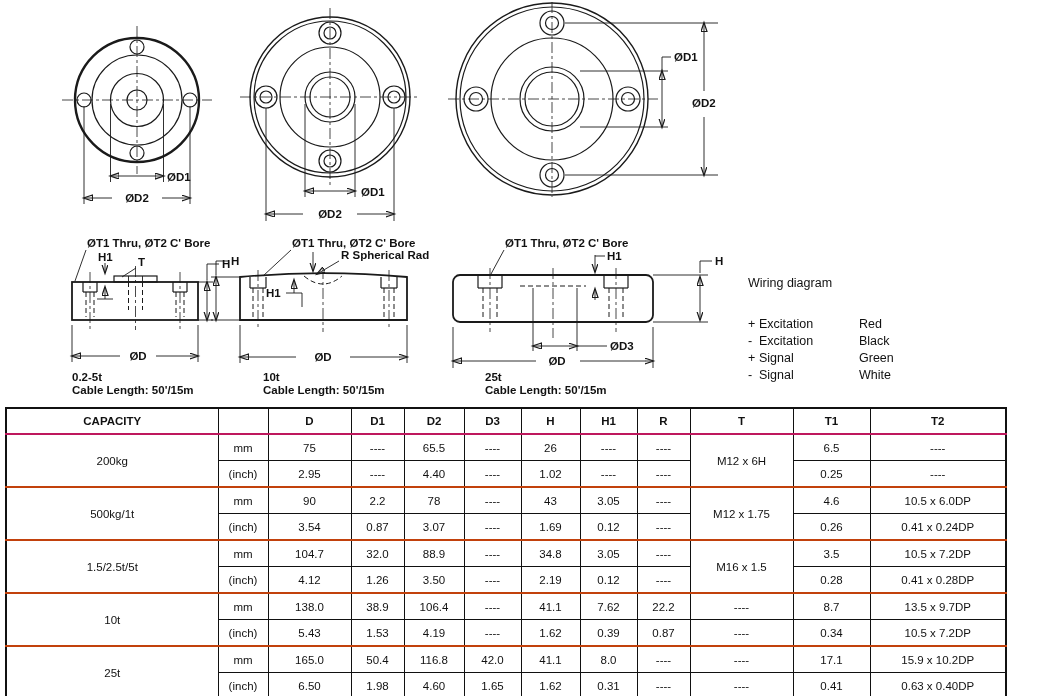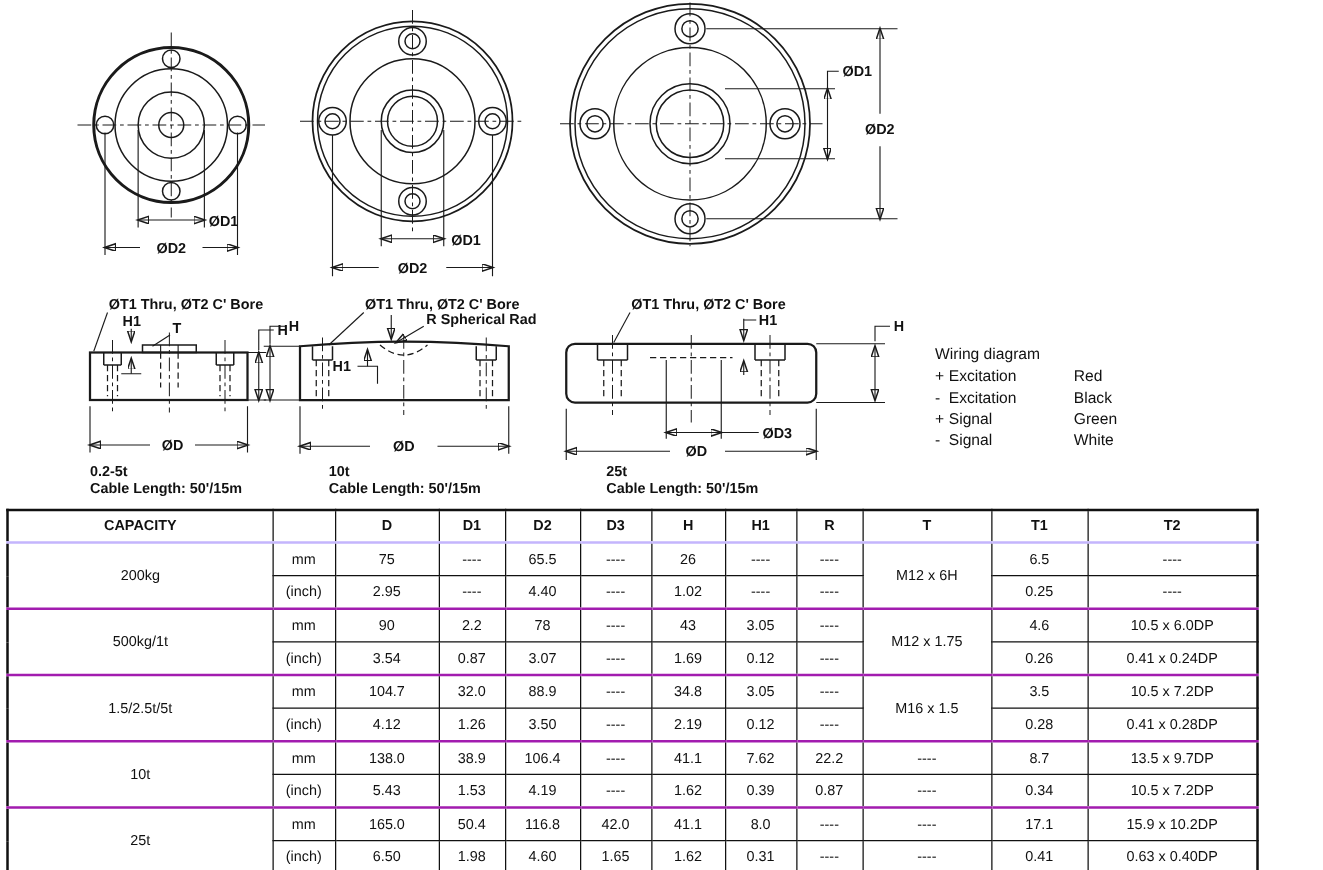--- a/index.html
+++ b/index.html
@@ -12,31 +12,31 @@
   .dwg .w14{stroke-width:1.4}
   .dwg .w18{stroke-width:1.8}
   .dwg .thin{stroke-width:0.9}
   .dwg .dim{stroke-width:0.9}
   .dwg .cl{stroke-width:0.8;stroke-dasharray:11 3 3 3}
   .dwg .hid{stroke-width:1;stroke-dasharray:5 3}
   .dwg text{font:bold 11.5px "Liberation Sans",sans-serif;fill:#111;stroke:none}
   .dwg .mid{text-anchor:middle}
   
   .wiring{position:absolute;left:748px;top:276px;font-size:12.5px;line-height:15px;color:#111;}
-  .wiring-title{margin-bottom:2px;}
+  .wiring-title{margin-bottom:25px;}
   .wiring-row{display:flex;line-height:17px;}
   .wiring-row .sign{width:11px;}
   .wiring-row .wlabel{width:100px;}
   
   .spec{position:absolute;left:5px;top:407px;width:1000px;border-collapse:collapse;
         table-layout:fixed;font-size:11.5px;color:#111;border:2px solid #111;}
   .spec th,.spec td{border:1px solid #111;text-align:center;vertical-align:middle;
         height:25px;padding:0;overflow:hidden;white-space:nowrap;}
-  .spec thead th{font-weight:bold;height:24px;border-bottom:2px solid #c4b5fd;}
-  .spec tr.group-start td{border-top:2px solid #a21caf;}
+  .spec thead th{font-weight:bold;height:24px;border-bottom:2px solid #be185d;}
+  .spec tr.group-start td{border-top:2px solid #c2410c;}
 </style>
 </head>
 <body>
 
 <div class="page">
 
 <svg class="dwg" width="1058" height="402" viewBox="0 0 1058 402">
   <defs>
     <marker id="mA" markerWidth="12" markerHeight="8" refX="8.5" refY="3" orient="auto-start-reverse" markerUnits="userSpaceOnUse">
       <path d="M0 0 L9 3 L0 6 Z" fill="#1a1a1a" stroke="none"></path>

